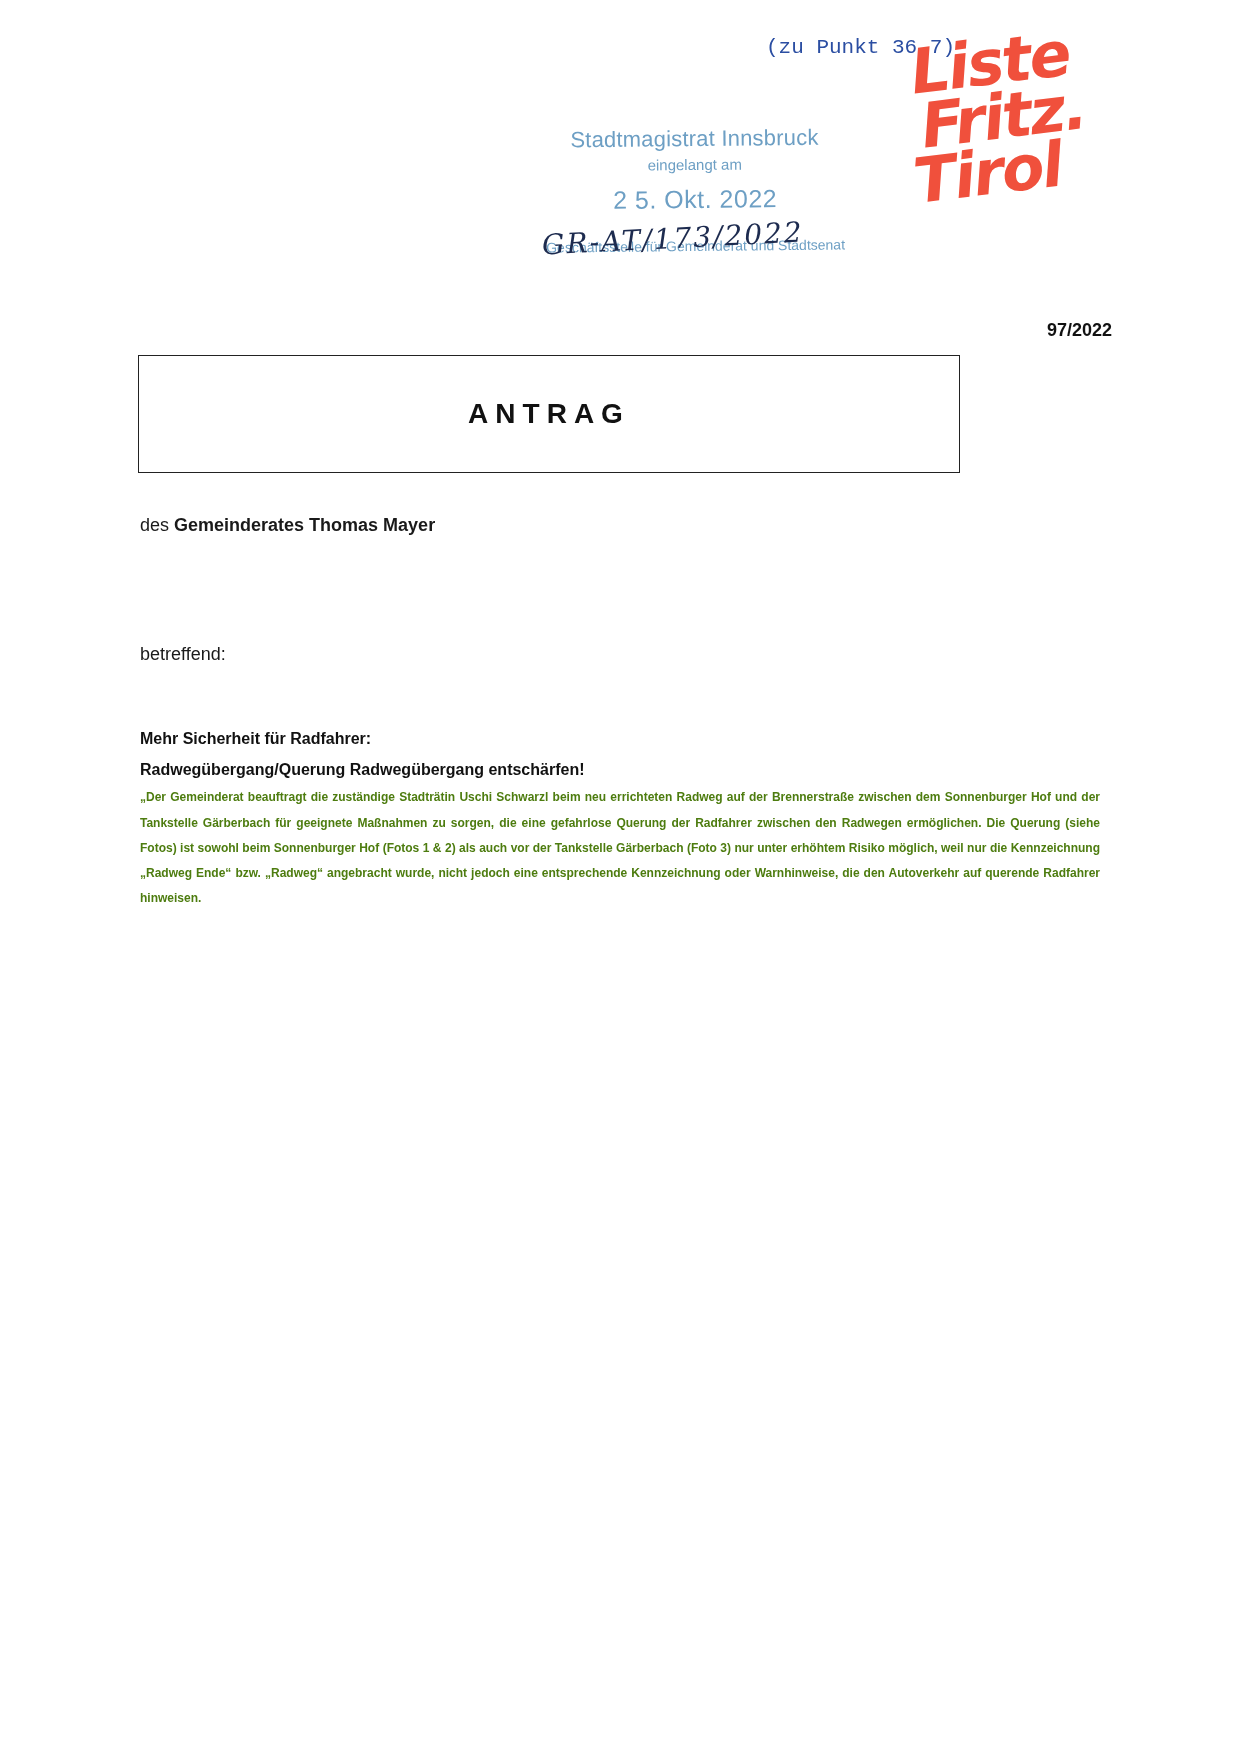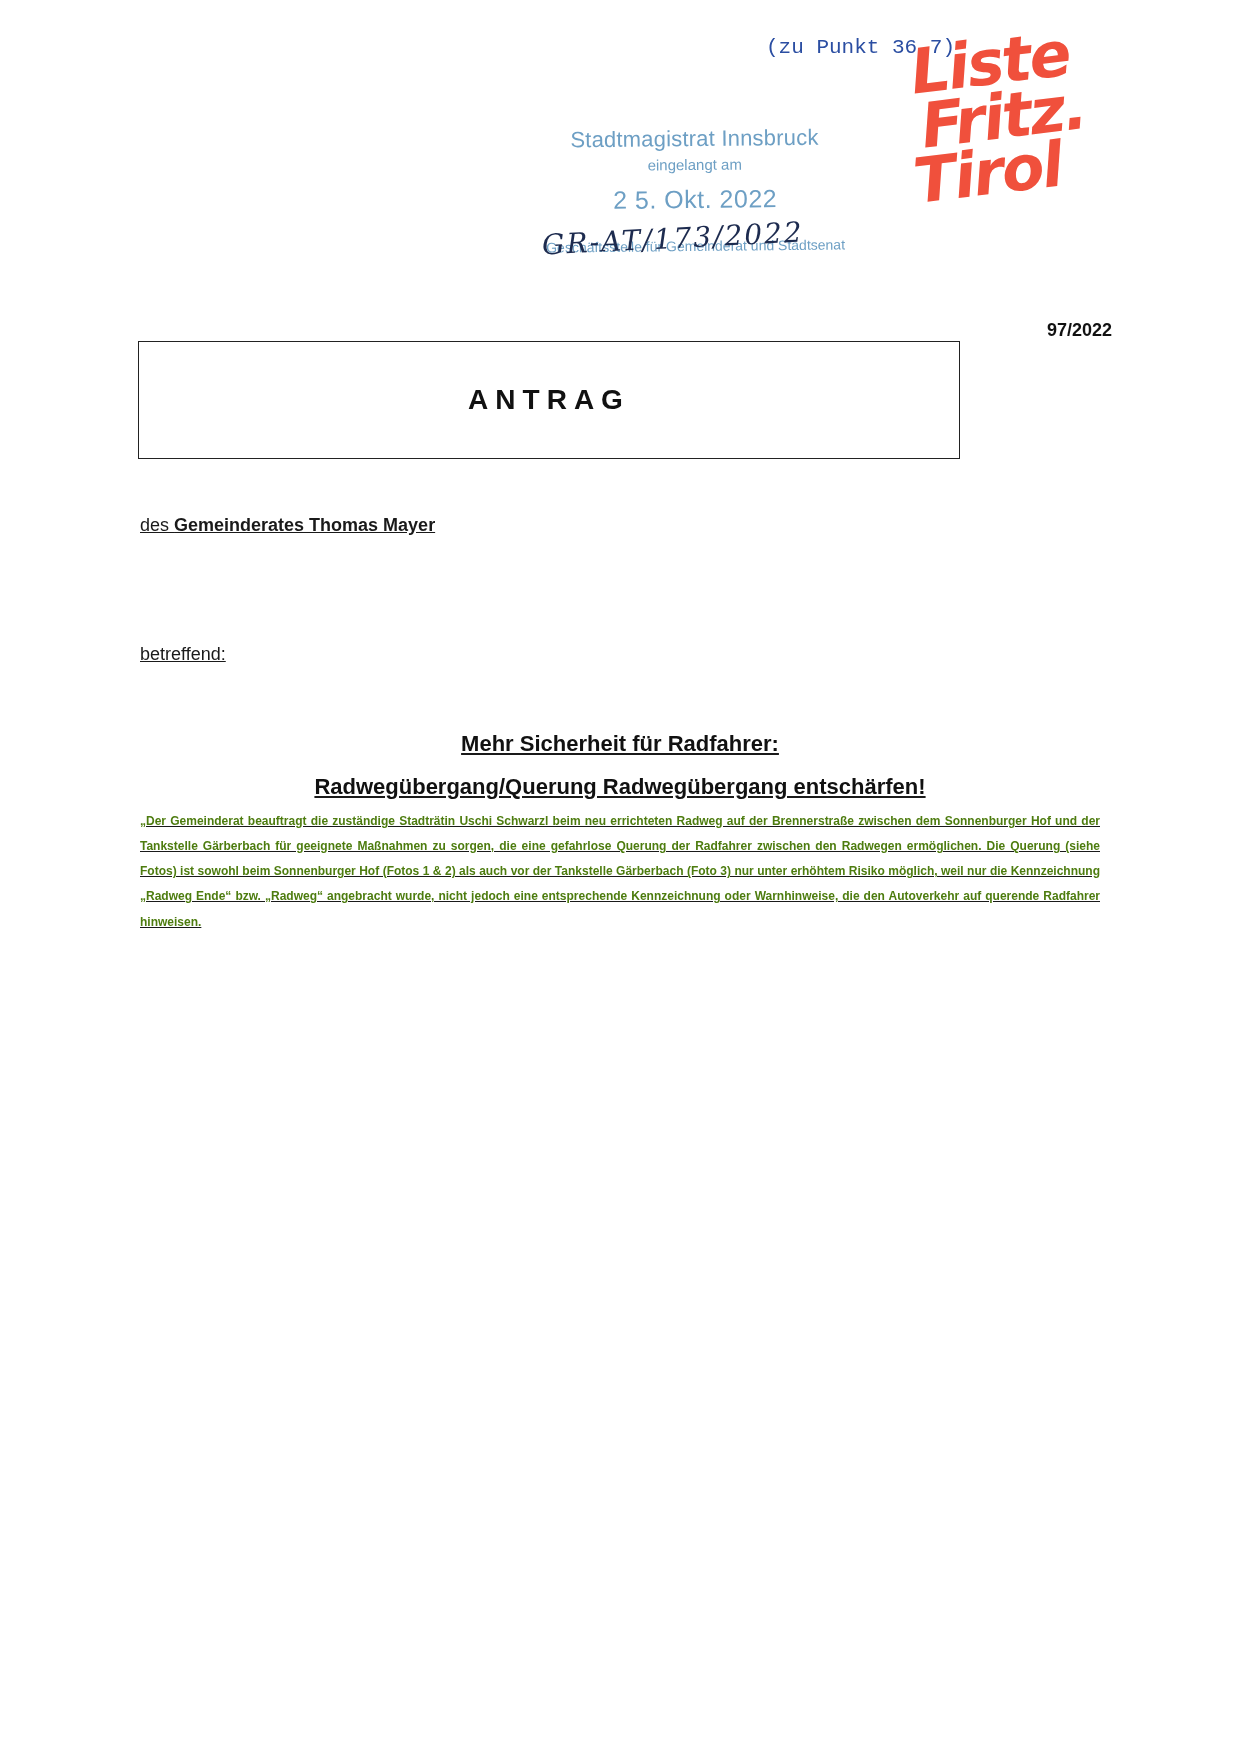--- a/index.html
+++ b/index.html
@@ -102,21 +102,21 @@
     top: 320px;
     font-size: 18px;
     font-weight: 600;
     color: #111;
   }
 
   
   .title-box {
     position: absolute;
     left: 138px;
-    top: 341px;
+    top: 355px;
     width: 822px;
     height: 118px;
     border: 1px solid #222;
     box-sizing: border-box;
     display: flex;
     align-items: center;
     justify-content: center;
   }
   .title-box .title {
     font-size: 28px;
@@ -124,38 +124,37 @@
     letter-spacing: 7px;
     color: #111;
   }
 
   
   .body-area {
     position: absolute;
     left: 140px;
     top: 500px;
     width: 960px;
-    text-decoration: underline;
   }
   .line-author {
     font-size: 18px;
     margin-top: 15px;
   }
   .line-author .strong {
     font-weight: 700;
   }
   .line-betreffend {
     font-size: 18px;
     margin-top: 108px;
   }
   .subject {
     margin-top: 58px;
-    text-align: center;
-    font-weight: 700;
-    font-size: 22px;
+    text-align: left;
+    font-weight: 700;
+    font-size: 16px;
     line-height: 1.95;
     color: #111;
   }
   .line-resolve {
     font-size: 18px;
     margin-top: 55px;
   }
   .quote {
     font-size: 12px;
     font-weight: 700;

